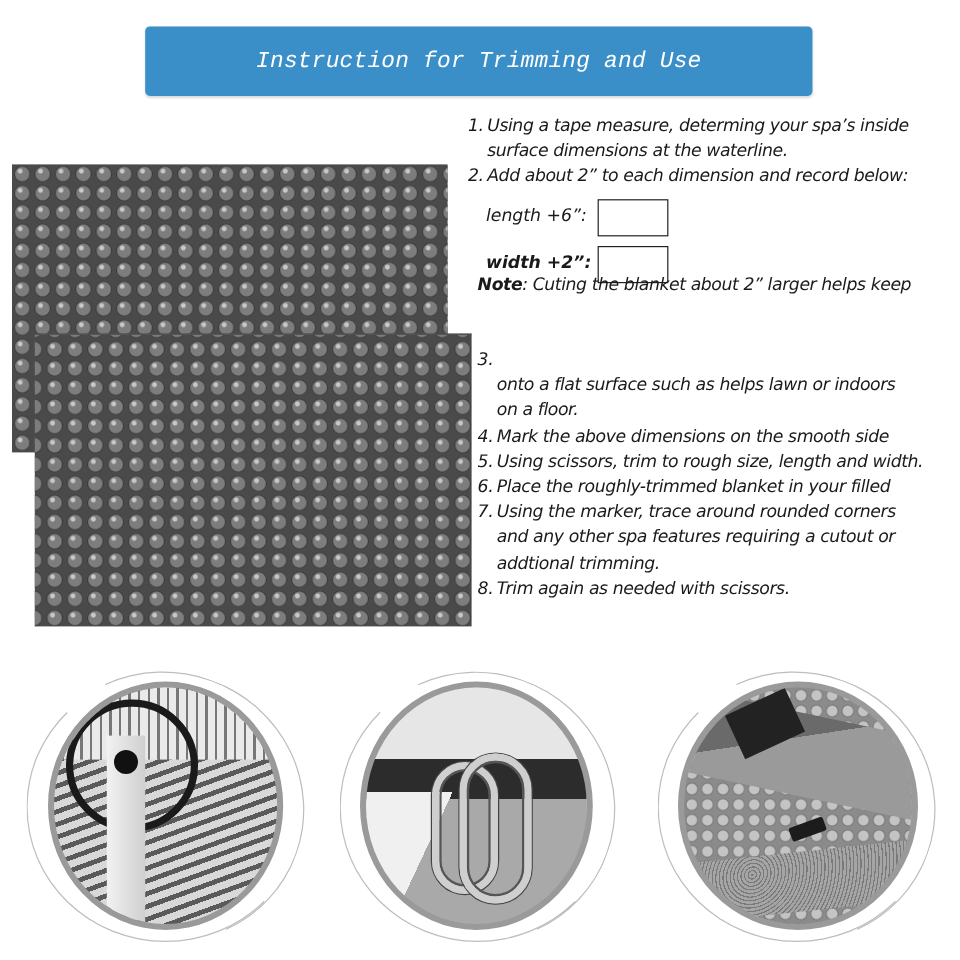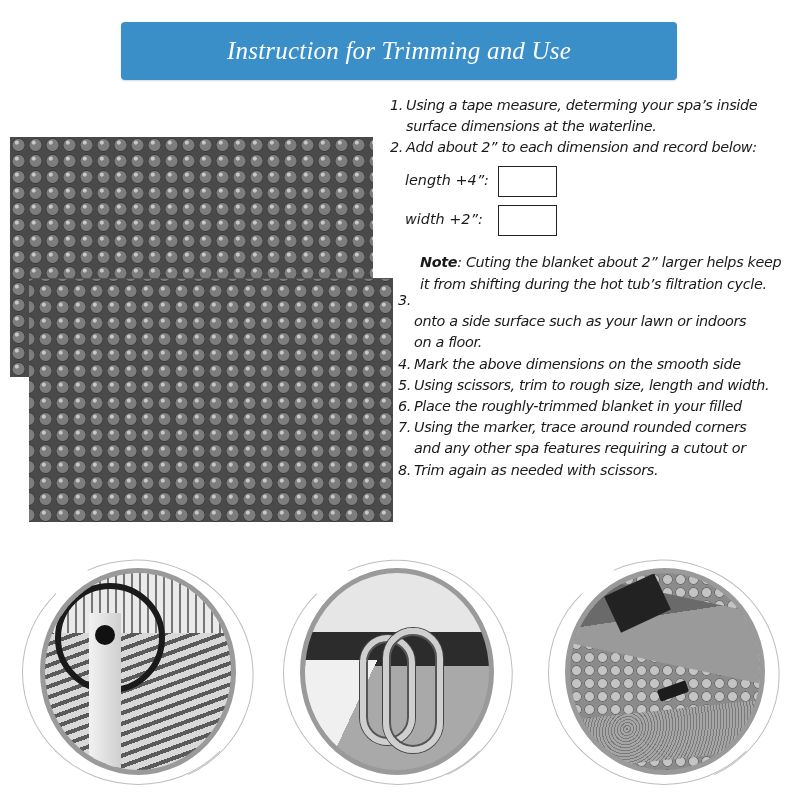--- a/index.html
+++ b/index.html
@@ -7,22 +7,22 @@
     width: 800px; height: 800px; background: #ffffff; position: relative; overflow: hidden;
     font-family: "DejaVu Sans", sans-serif; color: #1a1a1a;
   }
   .banner {
     position: absolute; left: 121px; top: 22px; width: 556px; height: 58px;
     background: #3a8fc8; border-radius: 4px;
     display: flex; align-items: center; justify-content: center;
     box-shadow: 0 1px 2px rgba(0,0,0,0.15);
   }
   .banner-title {
-    color: #ffffff; font-style: italic; font-size: 25px; letter-spacing: 0.2px;
-    font-family: Liberation Serif, serif;
+    color: #ffffff; font-style: italic; font-size: 19px; letter-spacing: 0.2px;
+    font-family: Liberation Mono, monospace;
   }
   
   .blanket {
     position: absolute; background-color: #4a4a4a;
     background-image:
       radial-gradient(circle at 40% 35%, #c9c9c9 0 1.5px, transparent 2.5px),
       radial-gradient(circle, #7d7d7d 0 5.5px, #3a3a3a 6.5px, transparent 7px);
     background-size: 17px 16px, 17px 16px;
   }
   .blanket.b1 { left: 10px; top: 137px; width: 363px; height: 240px; background-position: 0 0, 0 0; }
@@ -31,22 +31,22 @@
     position: absolute; font-style: italic; font-size: 14.4px; line-height: 21.2px;
     font-family: "DejaVu Sans", sans-serif; letter-spacing: -0.35px;
   }
   .steps .item { display: flex; white-space: nowrap; }
   .steps .num { display: inline-block; width: 16px; }
   .steps .cont { padding-left: 16px; white-space: nowrap; }
   .steps-top { left: 390px; top: 95px; }
   .dim-row { position: absolute; display: flex; align-items: center; font-style: italic; font-size: 14.4px; }
   .dim-box { width: 59px; height: 31px; border: 1.5px solid #222; background: #fff; box-sizing: border-box; position: absolute; }
   .note {
-    position: absolute; left: 398px; top: 252px; font-style: italic; font-size: 14.4px; line-height: 21.5px;
-    letter-spacing: -0.35px; white-space: nowrap; margin-left: 22px;
+    position: absolute; left: 398px; top: 228px; font-style: italic; font-size: 14.4px; line-height: 21.5px;
+    letter-spacing: -0.35px; white-space: nowrap;
   }
   .note .note-label { font-weight: bold; font-style: italic; }
   .steps-bottom { left: 398px; top: 290px; }
   .circle {
     position: absolute; border-radius: 50%; overflow: hidden; border: 5px solid #9a9a9a;
     box-sizing: border-box;
   }
   .arc {
     position: absolute; border-radius: 50%; border: 1.5px solid transparent; box-sizing: border-box;
   }
@@ -92,57 +92,57 @@
     <span>Using a tape measure, determing your spa’s inside</span>
   </div>
   <div class="cont">surface dimensions at the waterline.</div>
   <div class="item">
     <span class="num">2.</span>
     <span>Add about 2” to each dimension and record below:</span>
   </div>
 </div>
 
 <div class="dim-row" style="left:405px; top:172px;">
-  <span>length +4”:</span>
+  <span>length +6”:</span>
 </div>
 <div class="dim-box" style="left:498px; top:166px;"></div>
 
-<div class="dim-row" style="left:405px; top:211px;">
+<div class="dim-row" style="left:405px; top:211px;font-weight:bold;">
   <span>width +2”:</span>
 </div>
 <div class="dim-box" style="left:498px; top:205px;"></div>
 
 <div class="note">
   <div><span class="note-label">Note</span><span>: Cuting the blanket about 2” larger helps keep</span></div>
-  <div>it from shifting during the hot tub’s filtration cycle.</div>
 </div>
 
 <div class="steps steps-bottom">
   <div class="item">
       <span class="num">3.</span>
     </div>
-  <div class="cont">onto a side surface such as your lawn or indoors</div>
+  <div class="cont">onto a flat surface such as helps lawn or indoors</div>
   <div class="cont">on a floor.</div>
   <div class="item">
       <span class="num">4.</span>
       <span>Mark the above dimensions on the smooth side</span>
     </div>
   <div class="item">
       <span class="num">5.</span>
       <span>Using scissors, trim to rough size, length and width.</span>
     </div>
   <div class="item">
       <span class="num">6.</span>
       <span>Place the roughly-trimmed blanket in your filled</span>
     </div>
   <div class="item">
       <span class="num">7.</span>
       <span>Using the marker, trace around rounded corners</span>
     </div>
   <div class="cont">and any other spa features requiring a cutout or</div>
+  <div class="cont">addtional trimming.</div>
   <div class="item">
       <span class="num">8.</span>
       <span>Trim again as needed with scissors.</span>
     </div>
 </div>
 
 <div class="arc" style="left:22px; top:560px; width:232px; height:225px; border-left-color:#bdbdbd; border-bottom-color:#bdbdbd;"></div>
 <div class="arc" style="left:22px; top:560px; width:232px; height:225px; border-top-color:#bdbdbd; border-right-color:#bdbdbd; transform: rotate(20deg);"></div>
 <div class="arc" style="left:283px; top:560px; width:230px; height:225px; border-left-color:#bdbdbd; border-bottom-color:#bdbdbd;"></div>
 <div class="arc" style="left:283px; top:560px; width:230px; height:225px; border-top-color:#bdbdbd; border-right-color:#bdbdbd; transform: rotate(20deg);"></div>

